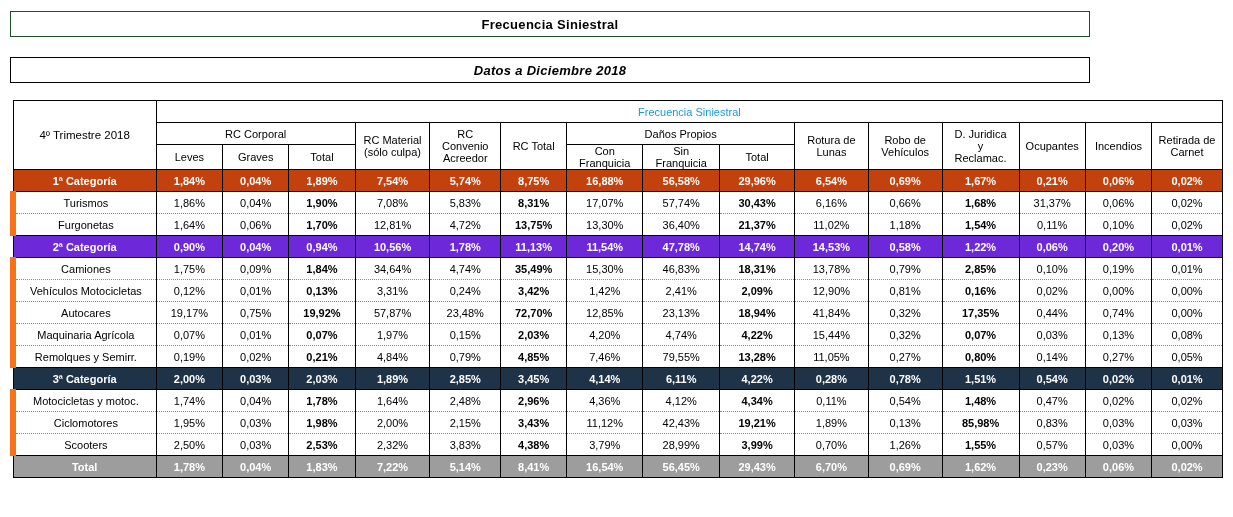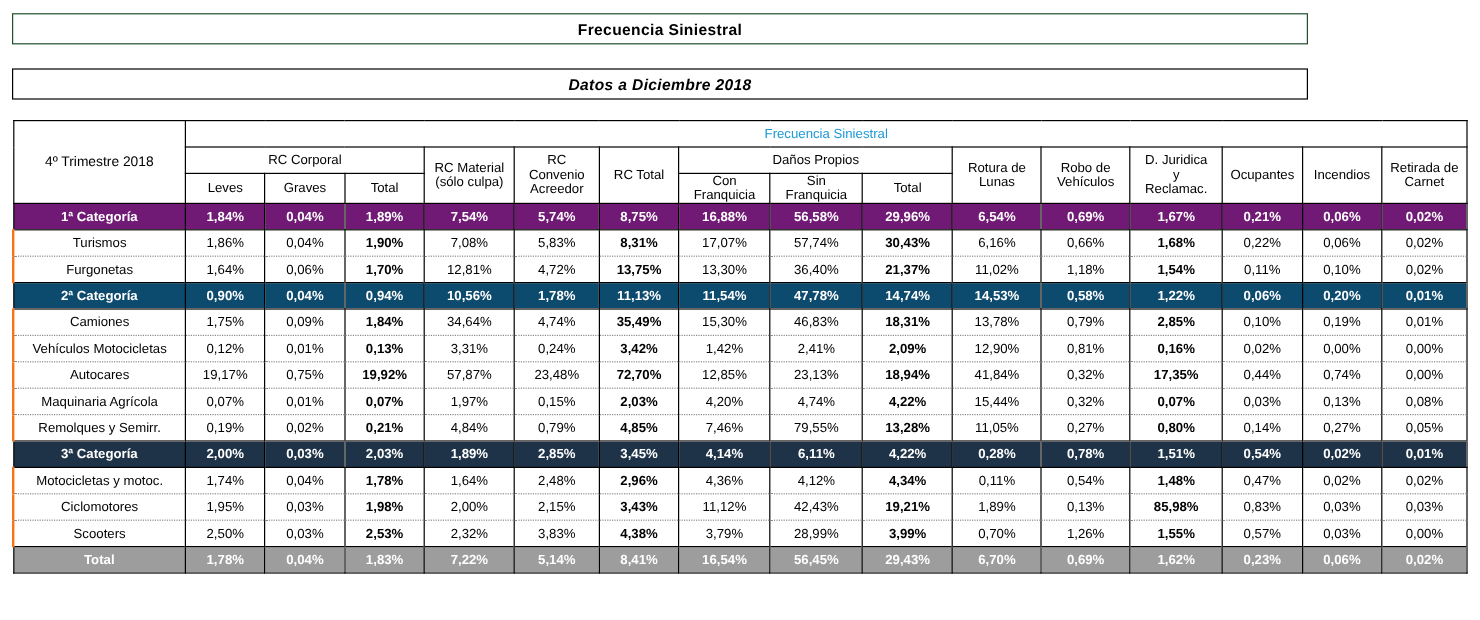--- a/index.html
+++ b/index.html
@@ -84,31 +84,31 @@
     font-size:11.5px;
     vertical-align:bottom;
     padding-bottom:4px;
     margin-top:39px;
   }
   td.name{
     text-align:left;
     padding-left:5px;
   }
   
-  tr.cat1 td{background:#701a75;color:#ffffff;font-weight:bold;margin-left:37px;}
-  tr.cat2 td{background:#0c4a6e;color:#ffffff;font-weight:bold;}
+  tr.cat1 td{background:#c2410c;color:#ffffff;font-weight:bold;margin-left:37px;}
+  tr.cat2 td{background:#6d28d9;color:#ffffff;font-weight:bold;}
   tr.cat3 td{background:#1f3348;color:#ffffff;font-weight:bold;margin-left:40px;}
   tr.total td{background:#9d9d9d;color:#ffffff;font-weight:bold;}
   tr.data td{background:#ffffff;color:#000000;}
   tr.data td.b{font-weight:bold;}
   tr.cat1 td.b,tr.cat2 td.b,tr.cat3 td.b,tr.total td.b{font-weight:bold;}
 
   
   tr.data td{border-top:1px dotted #8a8a8a;border-bottom:1px dotted #8a8a8a;}
-  tr.data td.name{border-left:2px solid #f97316;text-align:center;}
+  tr.data td.name{border-left:6px solid #f97316;text-align:center;}
   tr.data td:last-child{border-right:1px solid #000;}
 </style>
 </head>
 <body>
 
 <div class="page">
 
   <div class="banner" id="banner-title">
     <span>Frecuencia Siniestral</span>
   </div>
@@ -216,21 +216,21 @@
           <td class="b">1,90%</td>
           <td>7,08%</td>
           <td>5,83%</td>
           <td class="b">8,31%</td>
           <td>17,07%</td>
           <td>57,74%</td>
           <td class="b">30,43%</td>
           <td>6,16%</td>
           <td>0,66%</td>
           <td class="b">1,68%</td>
-          <td>0,22%</td>
+          <td>31,37%</td>
           <td>0,06%</td>
           <td>0,02%</td>
         </tr>
         <tr class="data">
           <td class="name">Furgonetas</td>
           <td>1,64%</td>
           <td>0,06%</td>
           <td class="b">1,70%</td>
           <td>12,81%</td>
           <td>4,72%</td>

